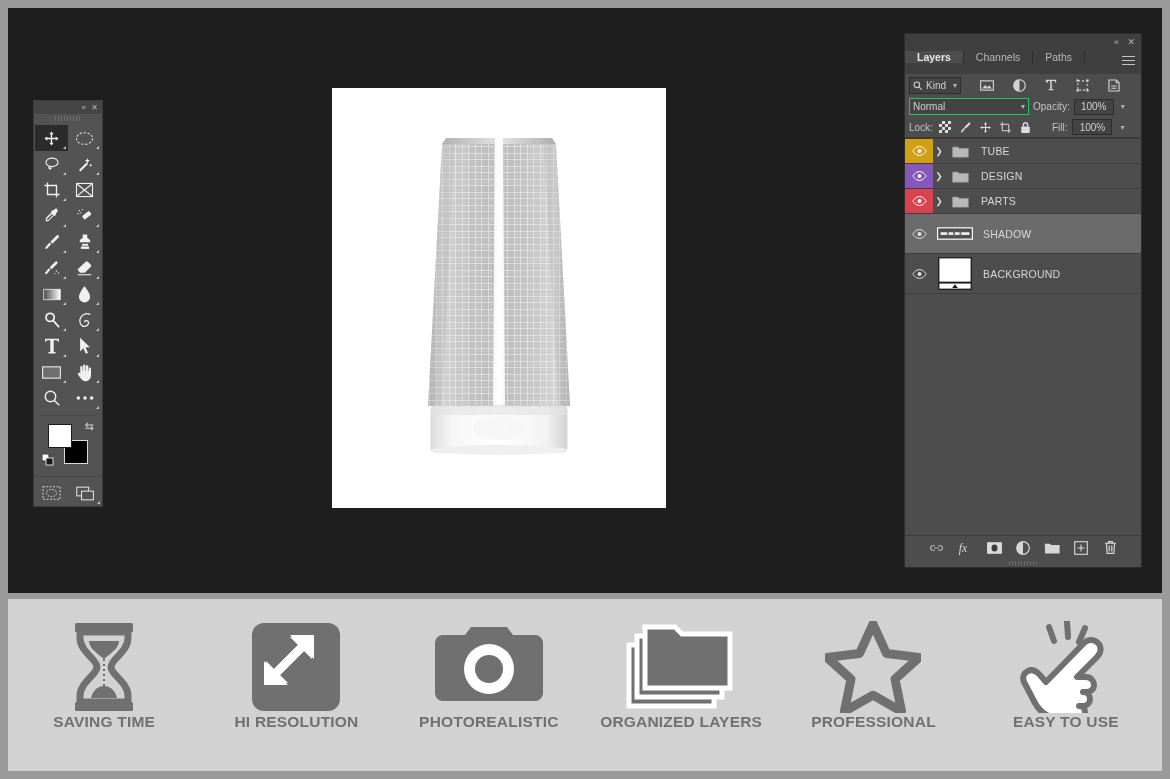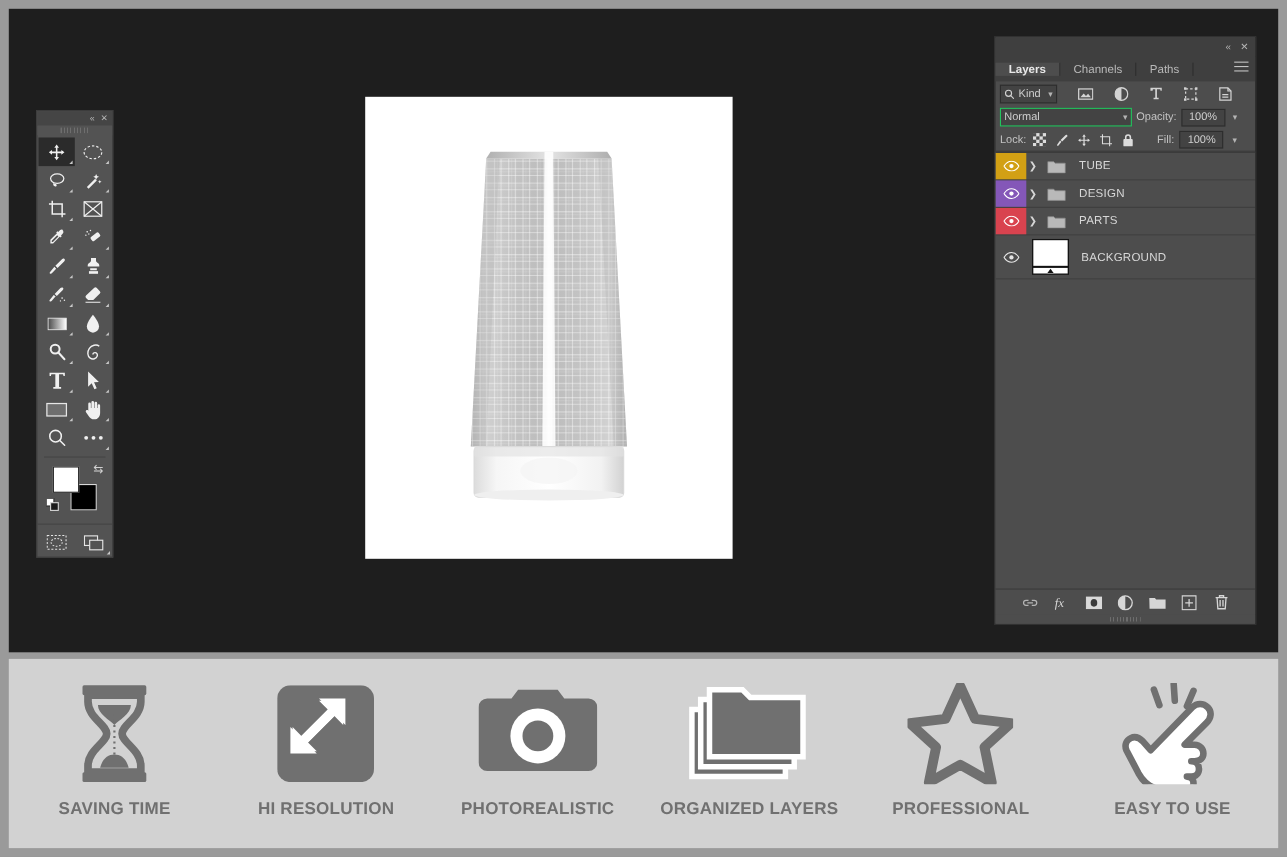--- a/index.html
+++ b/index.html
@@ -133,21 +133,21 @@
   }
   #lp-titlebar .hbtn {
     position: absolute; top: 1px;
     font-size: 9px; color: #b6b6b6; line-height: 15px; cursor: pointer;
   }
   #lp-titlebar .hbtn.collapse { right: 22px; }
   #lp-titlebar .hbtn.close { right: 6px; }
 
   #lp-tabs {
     height: 23px; background: #3f3f3f;
-    display: flex; align-items: center;
+    display: flex; align-items: flex-start;
     position: relative; flex: none;
   }
   .lp-tab {
     padding: 0 12px;
     display: flex; align-items: center;
     font-size: 10.5px; color: #b9b9b9;
     border-right: 1px solid #2d2d2d;
     cursor: pointer;
   }
   .lp-tab.active { background: #4d4d4d; color: #e8e8e8; font-weight: bold; }
@@ -284,21 +284,20 @@
     flex: 1;
     display: flex; flex-direction: column;
     align-items: center;
     padding-top: 22px;
   }
   .feature-icon {
     height: 92px;
     display: flex; align-items: center; justify-content: center;
   }
   .feature-label {
-    margin-top: 14px;
     font-size: 15.5px;
     font-weight: bold;
     color: #707070;
     letter-spacing: 0.2px;
     white-space: nowrap;
   }
 </style>
 </head>
 <body>
 
@@ -744,20 +743,38 @@
           </div>
           <div class="expand-arrow">❯</div>
           <div class="thumb-cell">
             <svg class="folder-ico" viewBox="0 0 20 15">
                 <path d="M0.6 2.2h6.4l1.4 1.6h10.9v10.4H0.6z" fill="#b9b9b9" stroke="#8a8a8a" stroke-width="0.8"></path>
               </svg>
           </div>
           <div class="layer-name">PARTS</div>
         </div>
 
+        <div class="layer-item selected tall">
+          <div class="eye-cell">
+            <svg width="15" height="10" viewBox="0 0 20 13">
+                <path d="M10 0.6C4.6 0.6 1 6.5 1 6.5s3.6 5.9 9 5.9 9-5.9 9-5.9S15.4 0.6 10 0.6z" fill="none" stroke="#e4e4e4" stroke-width="1.3"></path>
+                <circle cx="10" cy="6.5" r="2.6" fill="#e4e4e4"></circle>
+              </svg>
+          </div>
+          <div class="thumb-cell wide">
+            <svg width="36" height="13" viewBox="0 0 40 14">
+                <rect x="0.7" y="0.7" width="38.6" height="12.6" fill="#4f4f4f" stroke="#ffffff" stroke-width="1.3"></rect>
+                <rect x="4" y="5.6" width="32" height="3" fill="#ffffff" opacity="0.9"></rect>
+                <rect x="11" y="4.6" width="2" height="5" fill="#6b6b6b"></rect>
+                <rect x="18" y="4.6" width="2" height="5" fill="#6b6b6b"></rect>
+                <rect x="25" y="4.6" width="2" height="5" fill="#6b6b6b"></rect>
+              </svg>
+          </div>
+          <div class="layer-name">SHADOW</div>
+        </div>
 
         <div class="layer-item tall">
           <div class="eye-cell">
             <svg width="15" height="10" viewBox="0 0 20 13">
                 <path d="M10 0.6C4.6 0.6 1 6.5 1 6.5s3.6 5.9 9 5.9 9-5.9 9-5.9S15.4 0.6 10 0.6z" fill="none" stroke="#e4e4e4" stroke-width="1.3"></path>
                 <circle cx="10" cy="6.5" r="2.6" fill="#e4e4e4"></circle>
               </svg>
           </div>
           <div class="thumb-cell wide">
             <svg width="34" height="33" viewBox="0 0 36 35">

